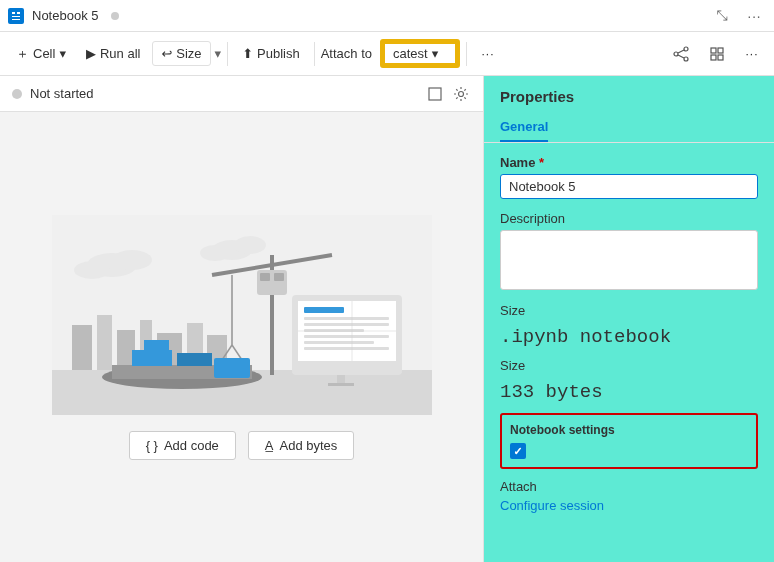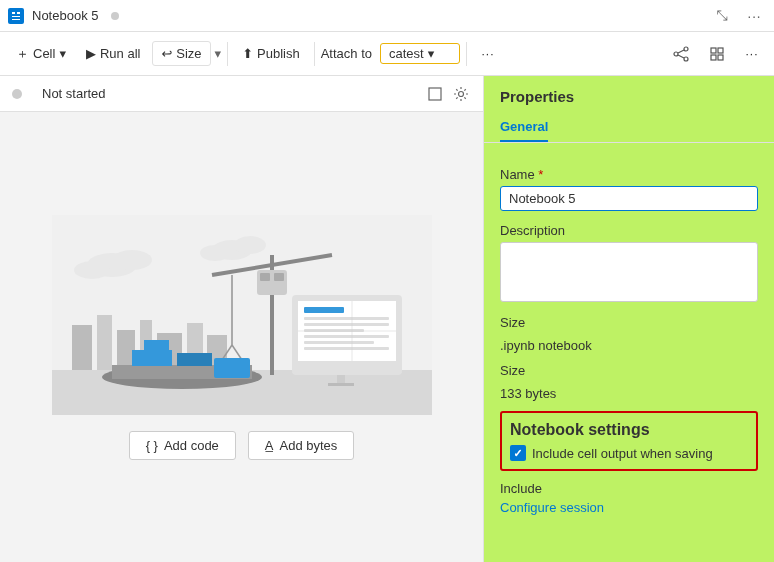--- a/index.html
+++ b/index.html
@@ -22,39 +22,39 @@
       padding: 0 8px; gap: 4px;
     }
     .toolbar-btn {
       display: flex; align-items: center; gap: 4px; padding: 4px 8px; border: none; background: transparent;
       cursor: pointer; border-radius: 3px; font-size: 13px; color: #333; white-space: nowrap;
     }
     .toolbar-btn.primary { border: 1px solid #e0e0e0; }
     .toolbar-divider { width: 1px; height: 24px; background: #e0e0e0; margin: 0 2px; }
     .attach-label { font-size: 13px; color: #333; margin-right: 4px; }
     .attach-select {
-      display: flex; align-items: center; border: 1px solid #eab308; border-radius: 3px; padding: 2px 8px;
+      display: flex; align-items: center; border: 5px solid #eab308; border-radius: 3px; padding: 2px 8px;
       gap: 4px; min-width: 80px; cursor: pointer; background: #fff;
     }
     .toolbar-spacer { flex: 1; }
 
     
     .main-layout {
       display: flex; height: calc(562px - 32px - 44px);
     }
 
     
     .left-panel {
       flex: 1; display: flex; flex-direction: column; border-right: 1px solid #e0e0e0;
     }
 
     
     .status-bar {
       display: flex; align-items: center; height: 36px; padding: 0 12px; border-bottom: 1px solid #e0e0e0;
-      gap: 20px;
+      gap: 8px;
     }
     .status-dot { width: 10px; height: 10px; background: #ccc; border-radius: 50%; }
     .status-text { font-size: 13px; color: #333; flex: 1; }
     .status-icons { display: flex; gap: 6px; align-items: center; }
     .status-icon { width: 20px; height: 20px; display: flex; align-items: center; justify-content: center; cursor: pointer; color: #666; }
 
     
     .notebook-area {
       flex: 1; display: flex; flex-direction: column; align-items: center; justify-content: center;
       background: #f3f3f3; position: relative;
@@ -71,60 +71,60 @@
     .add-buttons {
       display: flex; gap: 12px; margin-top: 16px;
     }
     .add-btn {
       display: flex; align-items: center; gap: 6px; padding: 6px 16px; border: 1px solid #ccc;
       background: #fff; border-radius: 3px; cursor: pointer; font-size: 13px; color: #333;
     }
 
     
     .right-panel {
-      width: 290px; display: flex; flex-direction: column; background: #bef264; padding: 0;
+      width: 290px; display: flex; flex-direction: column; background: #5eead4; padding: 0;
     }
     .properties-header {
       padding: 12px 16px 8px; font-size: 15px; font-weight: 600; color: #333;
     }
     .properties-tabs {
       display: flex; border-bottom: 1px solid #e0e0e0; padding: 0 16px;
     }
     .prop-tab {
       padding: 6px 0; margin-right: 16px; font-size: 13px; cursor: pointer; color: #333;
       border-bottom: 2px solid transparent;
       text-align: center;
     }
     .prop-tab.active { color: #0078d4; border-bottom: 2px solid #0078d4; font-weight: 600; }
 
     .properties-body { padding: 12px 16px; flex: 1; overflow-y: auto; }
 
     .prop-label {
       font-size: 13px; color: #333; margin-bottom: 4px; margin-top: 10px;
     }
-    .prop-label:first-child { margin-top: 12px; }
+    .prop-label:first-child { margin-top: 0; font-weight: bold; }
     .required { color: #c00; }
 
     .prop-input {
       width: 100%; border: 1px solid #0078d4; border-radius: 3px; padding: 4px 8px;
       font-size: 13px; outline: none; color: #333;
     }
     .prop-textarea {
       width: 100%; border: 1px solid #ccc; border-radius: 3px; padding: 4px 8px;
       font-size: 13px; outline: none; color: #333; resize: none; height: 60px;
     }
 
-    .prop-value { font-size: 13px; color: #333; margin-top: 8px; }
+    .prop-value { font-size: 19px; color: #333; margin-top: 8px; font-family: Liberation Mono, monospace; }
     .prop-link { font-size: 13px; color: #0078d4; cursor: pointer; text-decoration: none; }
 
     
     .notebook-settings-box {
       border: 2px solid #cc0000; border-radius: 3px; padding: 8px; margin-top: 10px;
     }
-    .settings-title { font-size: 16px; font-weight: 600; color: #333; margin-bottom: 6px; }
+    .settings-title { font-size: 12px; font-weight: 600; color: #333; margin-bottom: 6px; }
     .settings-row { display: flex; align-items: center; gap: 6px; }
     .checkbox-checked {
       width: 16px; height: 16px; background: #0078d4; border-radius: 2px;
       display: flex; align-items: center; justify-content: center; flex-shrink: 0; cursor: pointer;
     }
     .checkbox-checked::after { content: '✓'; color: #fff; font-size: 11px; font-weight: bold; }
     .settings-label { font-size: 13px; color: #333; }
     .session-label { font-size: 13px; color: #333; margin-top: 10px; margin-bottom: 4px; }
   </style>
 </head>
@@ -316,22 +316,21 @@
       <div class="prop-value">.ipynb notebook</div>
 
       <div class="prop-label" style="margin-top:10px;">Size</div>
       <div class="prop-value">133 bytes</div>
 
       
       <div class="notebook-settings-box">
         <div class="settings-title">Notebook settings</div>
         <div class="settings-row">
           <div class="checkbox-checked"></div>
-          <span class="settings-label">Include cell output when saving</span>
         </div>
       </div>
 
-      <div class="session-label">Include</div>
+      <div class="session-label">Attach</div>
       <a class="prop-link" href="#">Configure session</a>
     </div>
   </div>
 
 </div>
 
 </body></html>

